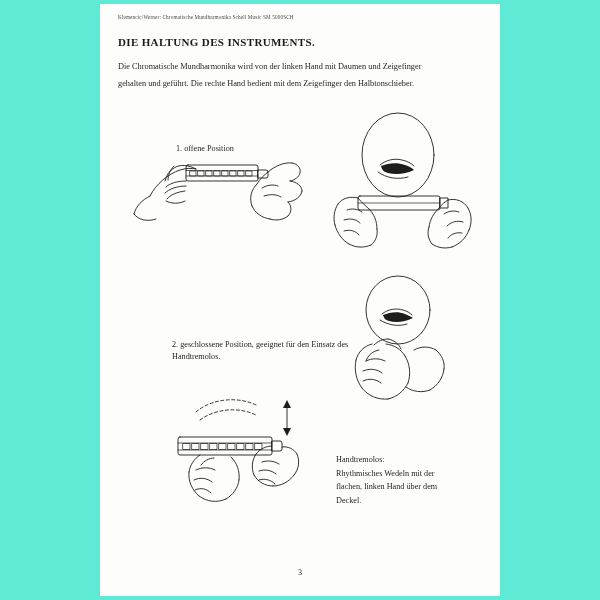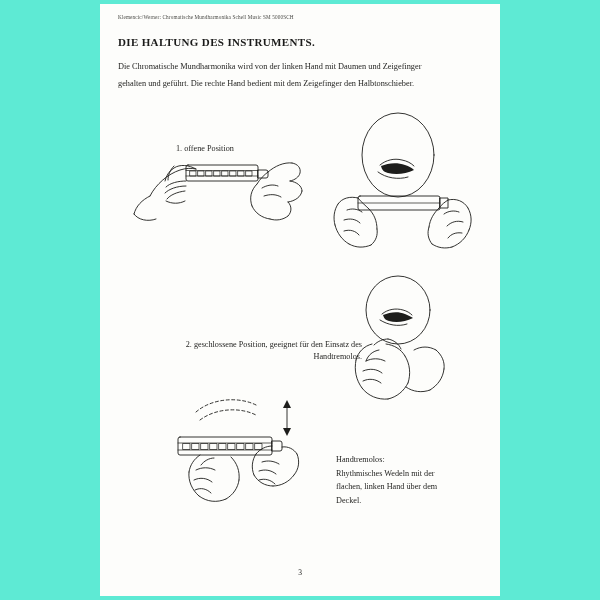--- a/index.html
+++ b/index.html
@@ -57,21 +57,21 @@
     text-align: left;
   }
   .caption {
     position: absolute;
     font-size: 8.2px;
     line-height: 12px;
     color: #1f1f1d;
     margin-top: 19px;
   }
   .cap1 { left: 176px; top: 124px; }
-  .cap2 { left: 172px; top: 320px; text-align: right; width: 190px; font-family: Liberation Serif, serif; }
+  .cap2 { left: 172px; top: 320px; text-align: left; width: 190px; font-family: Liberation Serif, serif; }
   .cap3 { left: 336px; top: 434px; width: 120px; line-height: 13.5px; }
   .cap3 .lead { display: block; }
   .page-number {
     position: absolute;
     left: 0;
     top: 568px;
     width: 600px;
     text-align: center;
     font-size: 7.5px;
     color: #232321;

